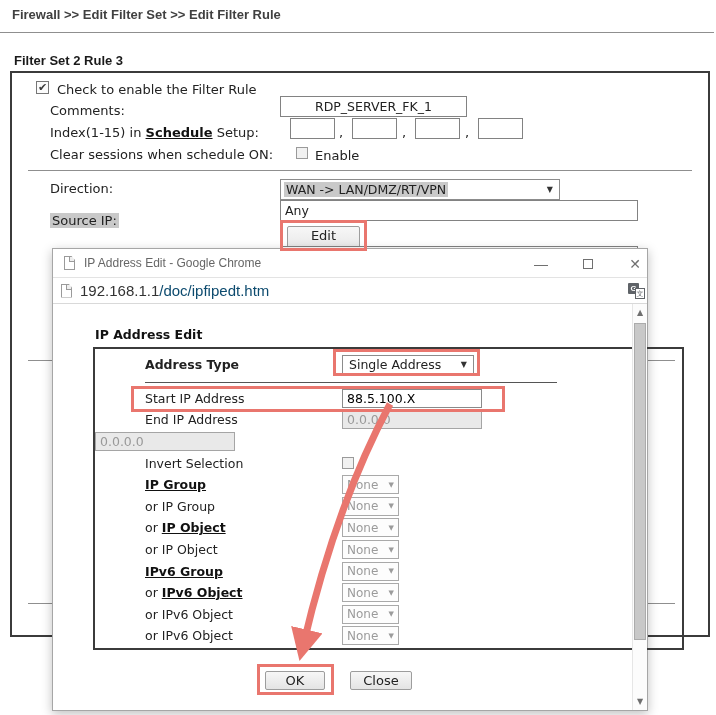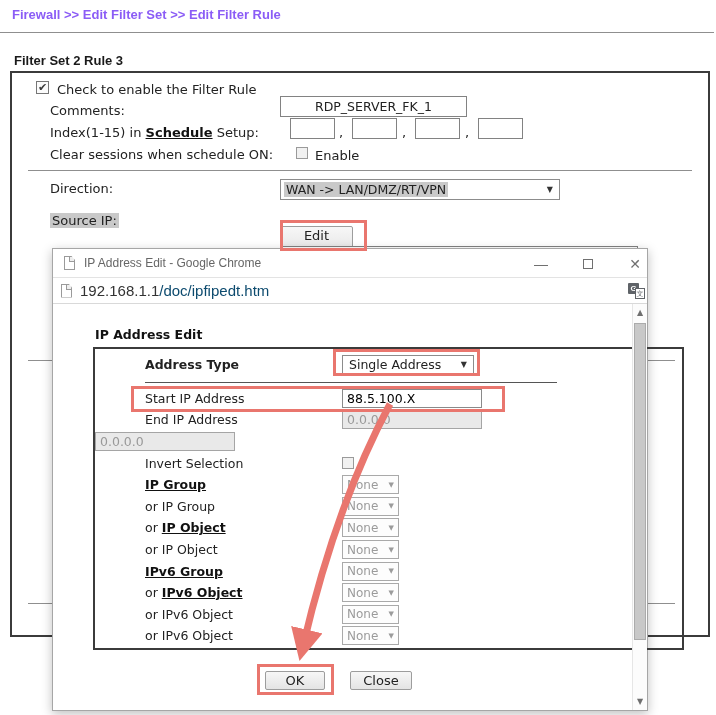--- a/index.html
+++ b/index.html
@@ -1,21 +1,21 @@
 <!DOCTYPE html>
 <html><head>
 <meta charset="utf-8">
 <style>
   * { margin:0; padding:0; box-sizing:border-box; }
   body { background:#fff; font-family:"DejaVu Sans", sans-serif; font-size:13px; color:#222; }
   #page { position:relative; width:716px; height:715px; background:#fff; overflow:hidden; }
 
   
   .breadcrumb { position:absolute; left:12px; top:7px; font-family:"Liberation Sans",sans-serif;
-                font-weight:bold; font-size:13px; color:#8b5cf6; }
+                font-weight:bold; font-size:13px; color:#404040; }
   .top-rule { position:absolute; left:0; top:32px; width:714px; border-top:1px solid #8f8f8f; }
   .rule-title { position:absolute; left:14px; top:53px; font-family:"Liberation Sans",sans-serif;
                 font-weight:bold; font-size:13px; color:#1a1a1a; }
   .main-box { position:absolute; left:10px; top:71px; width:700px; height:566px;
               border:2px solid #3b3b3b; background:#fff; }
   .main-box .abs { position:absolute; }
   .flabel { font-size:13px; color:#222; white-space:nowrap; }
   .cb { width:13px; height:13px; border:1px solid #767676; background:#fbfbfb;
         font-size:11px; line-height:11px; text-align:center; color:#3a3a3a; }
   .cb.small { width:12px; height:12px; background:#f1f1f1; border-color:#9a9a9a; }
@@ -127,22 +127,23 @@
     <div class="abs flabel" style="left:303px;top:75px;">Enable</div>
 
     <div class="abs divline" style="left:16px;top:97px;width:664px;"></div>
 
     <div class="abs flabel" style="left:38px;top:108px;">Direction:</div>
     <div class="abs fakeselect" style="left:268px;top:106px;width:280px;height:21px;">
       <span class="selhl">WAN -&gt; LAN/DMZ/RT/VPN</span>
       <span class="sarrow">▼</span>
     </div>
 
+    <input class="abs tinput" style="left: 268px; top: 127px; width: 358px;" value="Any">
     <div class="abs flabel" style="left:38px;top:140px;"><span class="graylabel">Source IP:</span></div>
-    <div class="abs btn" style="left:268px;top:153px;width:73px;height:29px;line-height:17px;">Edit</div>
+    <div class="abs btn" style="left:275px;top:153px;width:73px;height:29px;line-height:17px;">Edit</div>
 
     <div class="abs tinput" style="left:268px;top:173px;width:358px;"></div>
     <div class="abs divline" style="left:16px;top:287px;width:647px;"></div>
     <div class="abs divline" style="left:16px;top:530px;width:647px;"></div>
   </div>
 
   <div class="popup">
     <div class="titlebar">
       <span class="doc-icon"></span>
       <span class="wtitle">IP Address Edit - Google Chrome</span>

